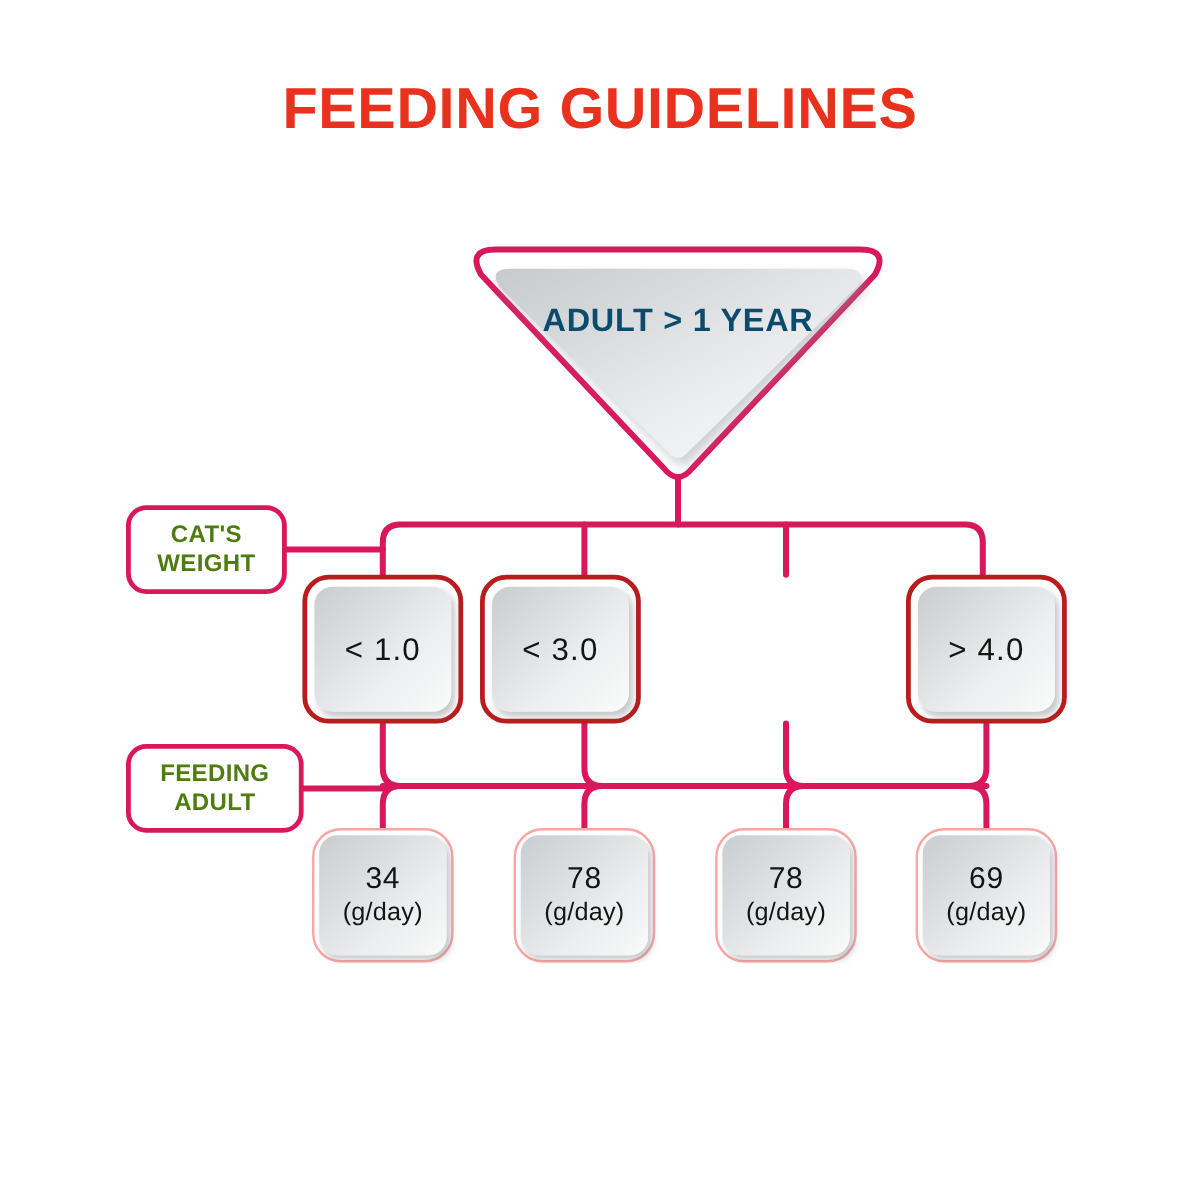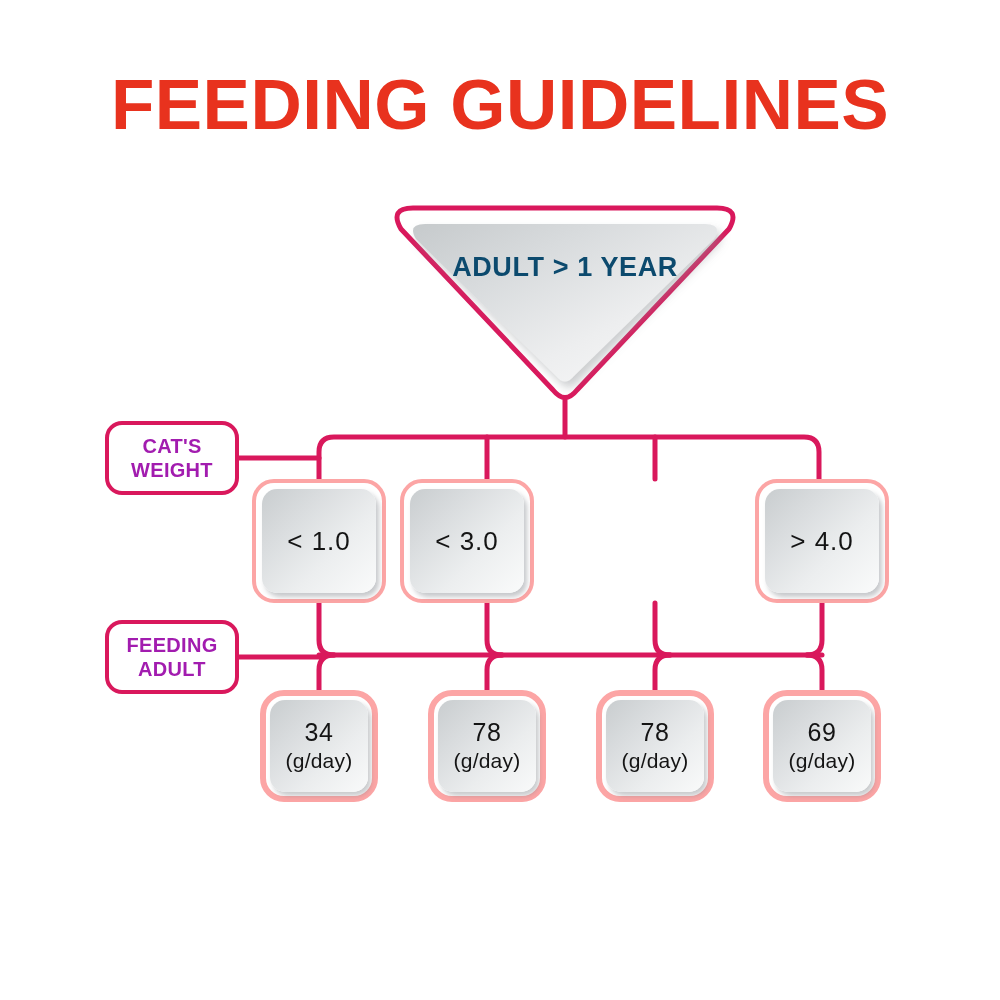--- a/index.html
+++ b/index.html
@@ -21,21 +21,21 @@
     background: #ffffff;
   }
 
   
   #title {
     position: absolute;
     left: 0;
     top: 64px;
     width: 1000px;
     text-align: center;
-    font-size: 71px;
+    font-size: 48px;
     font-weight: bold;
     letter-spacing: 0.5px;
     color: #e8321e;
     font-family: "Liberation Sans", sans-serif;
     white-space: nowrap;
   }
 
   
   #wires {
     position: absolute;
@@ -79,44 +79,44 @@
     border: 4px solid #d9185c;
     border-radius: 17px;
     background: #ffffff;
     display: flex;
     flex-direction: column;
     align-items: center;
     justify-content: center;
     text-align: center;
     font-size: 20px;
     font-weight: bold;
-    color: #a21caf;
+    color: #4d7c0f;
     line-height: 1.22;
     letter-spacing: 0.3px;
   }
   #label-weight {
     left: 105px;
     top: 421px;
     width: 134px;
     height: 74px;
   }
   #label-amount {
     left: 105px;
     top: 620px;
-    width: 134px;
+    width: 148px;
     height: 74px;
   }
 
   
   .weight-box {
     position: absolute;
     box-sizing: border-box;
     width: 134px;
     height: 124px;
-    border: 4px solid #fca5a5;
+    border: 4px solid #b91c1c;
     border-radius: 22px;
     background: #ffffff;
     padding: 6px;
     top: 479px;
   }
   .weight-box .inner {
     box-sizing: border-box;
     width: 100%;
     height: 100%;
     border-radius: 15px;
@@ -134,21 +134,21 @@
   #weight-box-1 { left: 400px; }
   #weight-box-2 { left: 588px; }
   #weight-box-3 { left: 755px; }
 
   
   .amount-box {
     position: absolute;
     box-sizing: border-box;
     width: 118px;
     height: 112px;
-    border: 6px solid #fca5a5;
+    border: 2px solid #fca5a5;
     border-radius: 24px;
     background: #ffffff;
     padding: 4px;
     top: 690px;
   }
   .amount-box .inner {
     box-sizing: border-box;
     width: 100%;
     height: 100%;
     border-radius: 15px;

